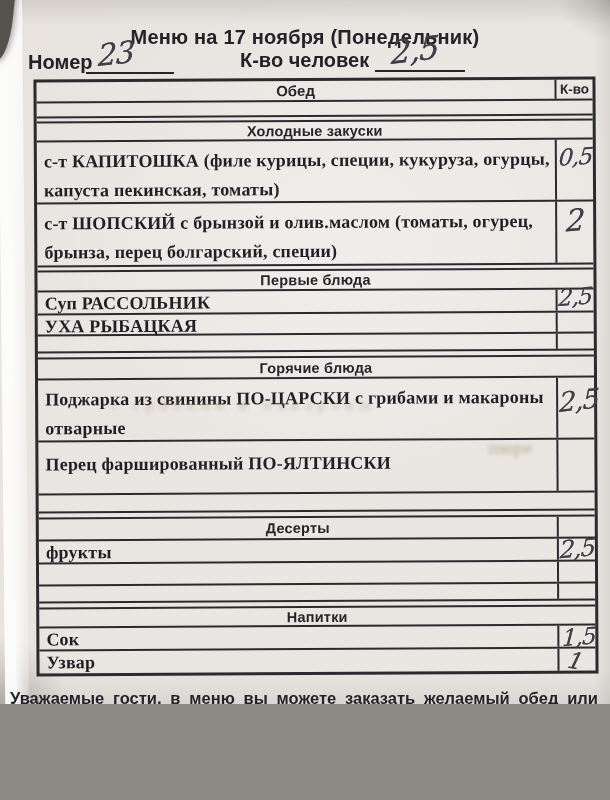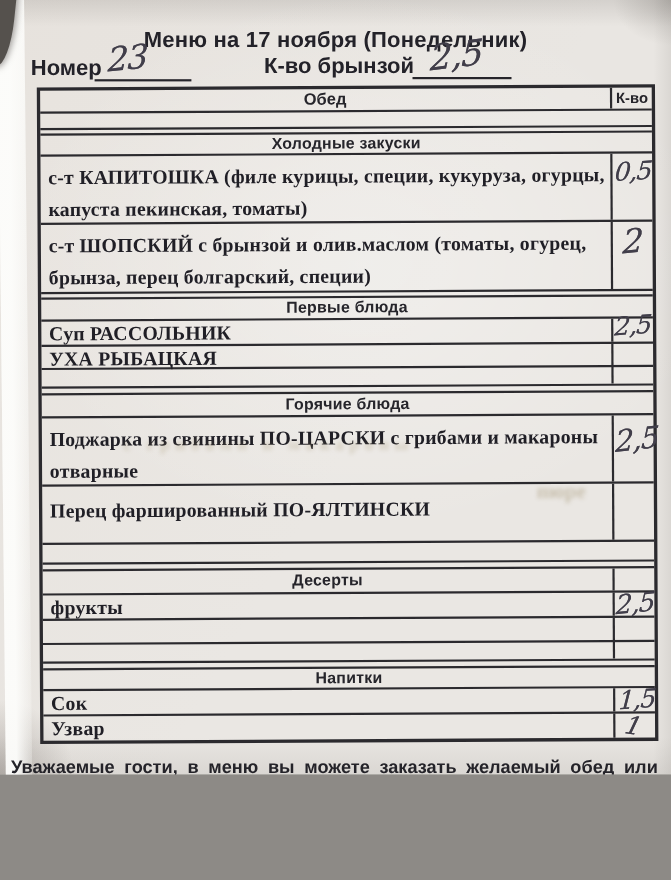--- a/index.html
+++ b/index.html
@@ -116,21 +116,21 @@
 
 <div class="photo">
 
   <div class="edge-left"></div>
   <div class="corner-blot"></div>
 
   <div class="title">Меню на 17 ноября (Понедельник)</div>
   <div class="lbl lbl-number">Номер</div>
   <div class="u-line u-number"></div>
   <div class="hw hw-number">23</div>
-  <div class="lbl lbl-people">К-во брынзой</div>
+  <div class="lbl lbl-people">К-во человек</div>
   <div class="u-line u-people"></div>
   <div class="hw hw-people">2,5</div>
 
   <div class="mtable">
 
     <div class="trow" style="height:19px">
       <div class="cell-main head-main">Обед</div>
       <div class="cell-qty head-qty">К-во</div>
     </div>
 

